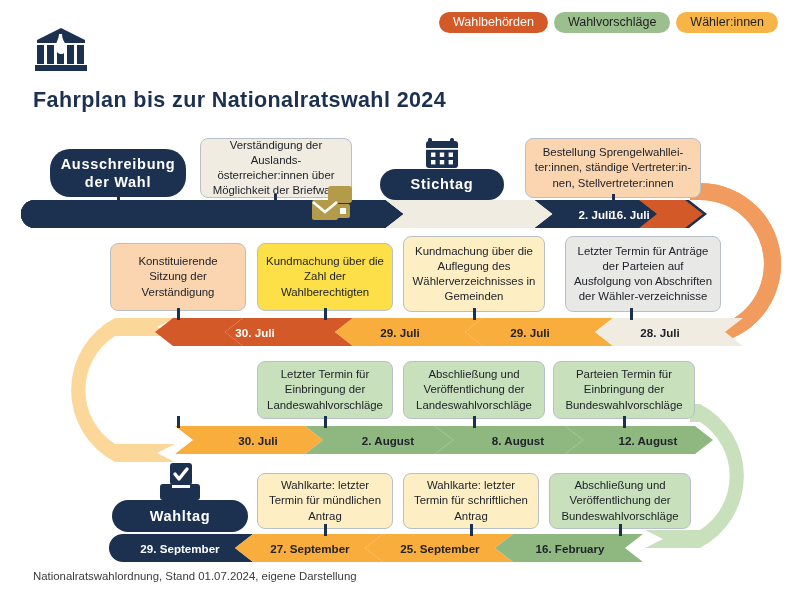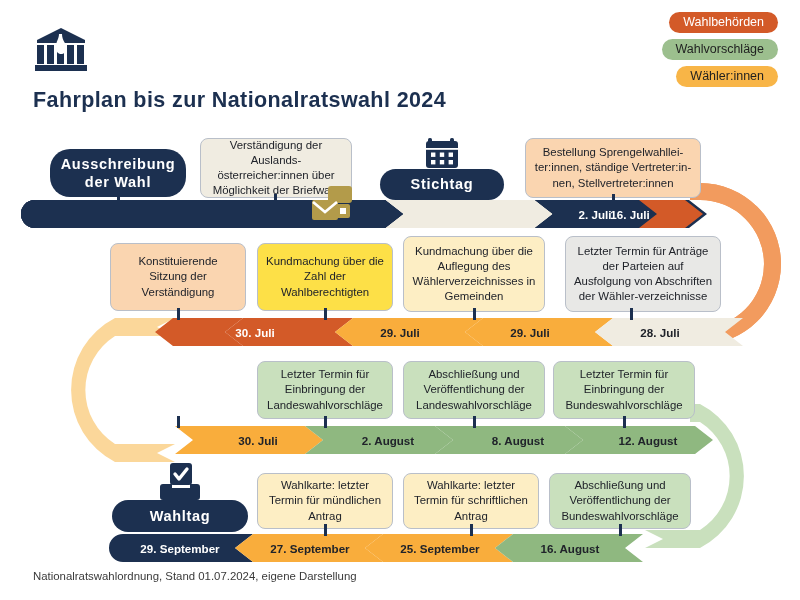--- a/index.html
+++ b/index.html
@@ -6,21 +6,21 @@
   body{
     width:800px;height:600px;overflow:hidden;
     background:#ffffff;
     font-family:"Liberation Sans", sans-serif;
     color:#1c3050;
     position:relative;
   }
   .stage{position:absolute;left:0;top:0;width:800px;height:600px;}
 
   
-  .legend{position:absolute;right:22px;top:12px;display:flex;flex-direction:column;align-items:flex-end;gap:6px;}
+  .legend{position:absolute;right:22px;top:12px;display:flex;flex-direction:row;gap:6px;}
   .legend-pill{
     border-radius:11px;height:21px;line-height:21px;
     padding:0 14px;font-size:12.5px;color:#1f1f1f;white-space:nowrap;
     text-align:center;
   }
 
   
   .logo{position:absolute;left:33px;top:28px;width:56px;height:44px;}
   .title{
     position:absolute;left:33px;top:88px;
@@ -268,41 +268,41 @@
     <span>Letzter Termin für Einbringung der Landeswahlvorschläge</span>
   </div>
   <div class="stem" style="left:324px;top:416px;height:12px;"></div>
 
   <div class="card" style="left:403px;top:361px;width:142px;height:58px;background:#c9e0bd;">
     <span>Abschließung und Veröffentlichung der Landeswahlvorschläge</span>
   </div>
   <div class="stem" style="left:473px;top:416px;height:12px;"></div>
 
   <div class="card" style="left:553px;top:361px;width:142px;height:58px;background:#c9e0bd;">
-    <span>Letzter Termin für Einbringung der Bundeswahlvorschläge</span>
+    <span>Parteien Termin für Einbringung der Bundeswahlvorschläge</span>
   </div>
   <div class="stem" style="left:623px;top:416px;height:12px;"></div>
 
   <svg class="rowsvg">
     <path d="M123 534 h130 l-18 14 l18 14 h-130 a14 14 0 0 1 0 -28 Z" fill="#1c3050"></path>
     <path d="M253 534 h130 l-18 14 l18 14 h-130 l-18 -14 Z" fill="#f9ad3c"></path>
     <path d="M383 534 h130 l-18 14 l18 14 h-130 l-18 -14 Z" fill="#f9ad3c"></path>
     <path d="M513 534 h130 l-18 14 l18 14 h-130 l-18 -14 Z" fill="#8fb880"></path>
   </svg>
   <div class="chev light" style="left:115px;top:534px;width:130px;height:28px;">
     <span>29. September</span>
   </div>
   <div class="chev" style="left:245px;top:534px;width:130px;height:28px;">
     <span>27. September</span>
   </div>
   <div class="chev" style="left:375px;top:534px;width:130px;height:28px;">
     <span>25. September</span>
   </div>
   <div class="chev" style="left:505px;top:534px;width:130px;height:28px;">
-    <span>16. August</span>
+    <span>16. February</span>
   </div>
 
   <div class="icon-abs" style="left:158px;top:462px;">
     <svg width="44" height="44" viewBox="0 0 44 44">
       <rect x="12" y="1" width="22" height="22" rx="3" fill="#1c3050"></rect>
       <path d="M17 12 L21 17 L29 7" fill="none" stroke="#ffffff" stroke-width="3.4" stroke-linecap="round" stroke-linejoin="round"></path>
       <path d="M5 22 h9 v4 h18 v-4 h7 a3 3 0 0 1 3 3 v10 a3 3 0 0 1 -3 3 h-34 a3 3 0 0 1 -3 -3 v-10 a3 3 0 0 1 3 -3 Z" fill="#1c3050"></path>
     </svg>
   </div>
 

